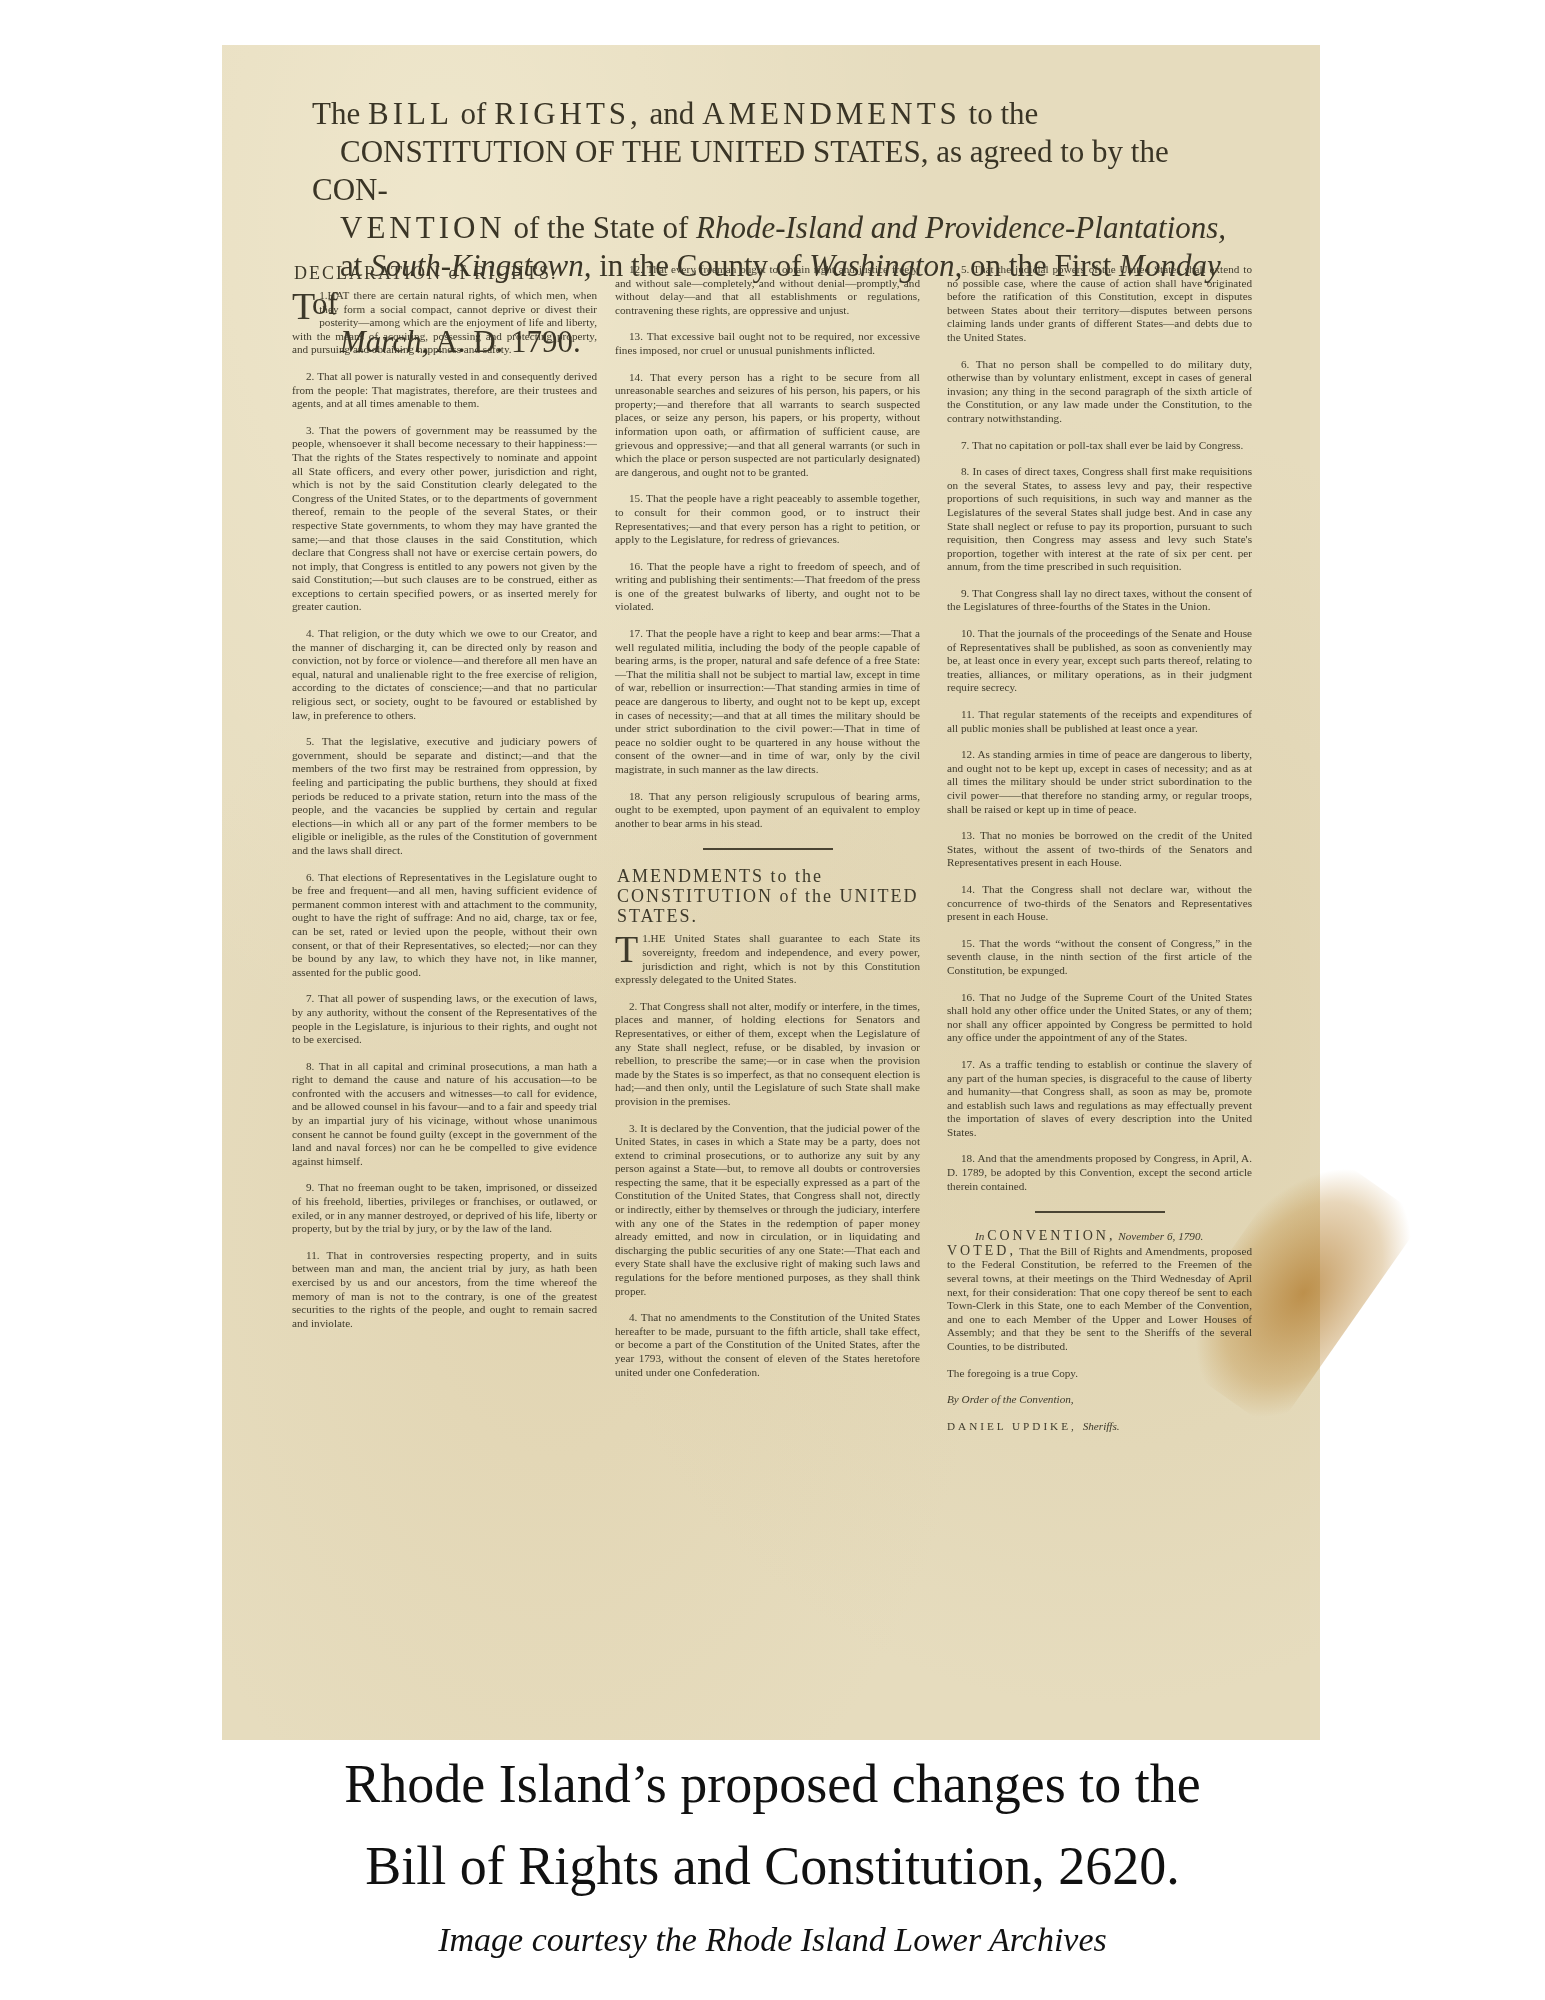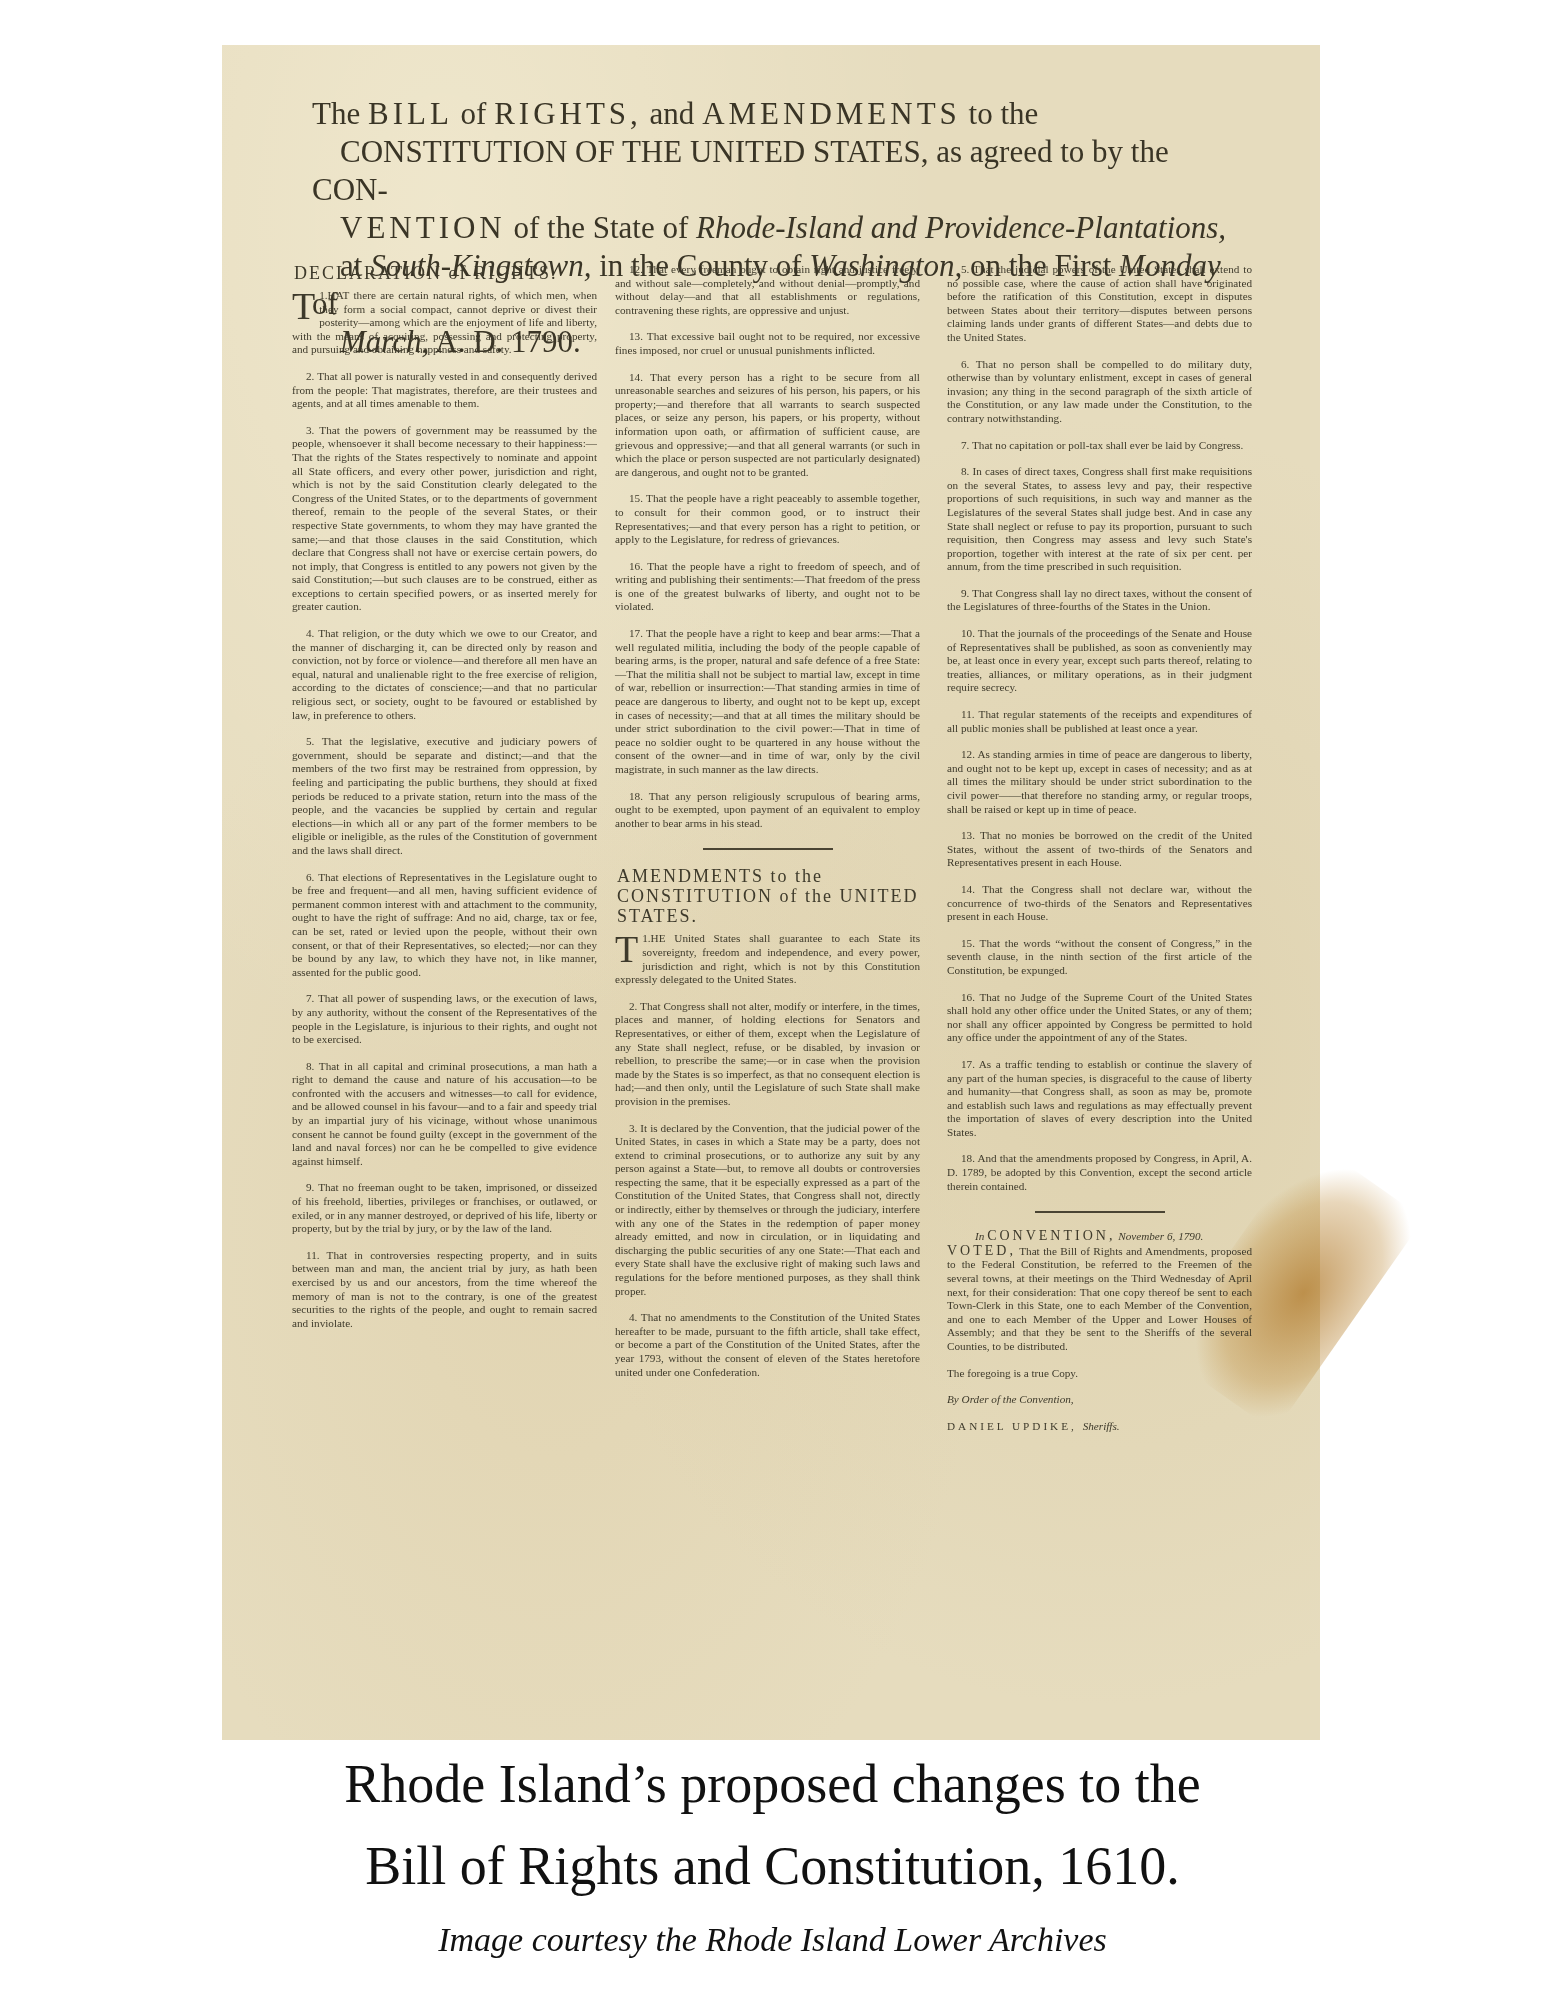--- a/index.html
+++ b/index.html
@@ -140,14 +140,14 @@
     <p class="true-copy">The foregoing is a true Copy.</p>
     <p class="order">By Order of the Convention,</p>
     <p class="sig">
       <span>DANIEL UPDIKE,</span>
       <i>Sheriffs.</i>
     </p>
   </div>
 </div>
 
 <div class="caption cap1">Rhode Island’s proposed changes to the</div>
-<div class="caption cap2">Bill of Rights and Constitution, 1610.</div>
+<div class="caption cap2">Bill of Rights and Constitution, 2620.</div>
 <div class="caption cap3">Image courtesy the Rhode Island Lower Archives</div>
 
 </body></html>

